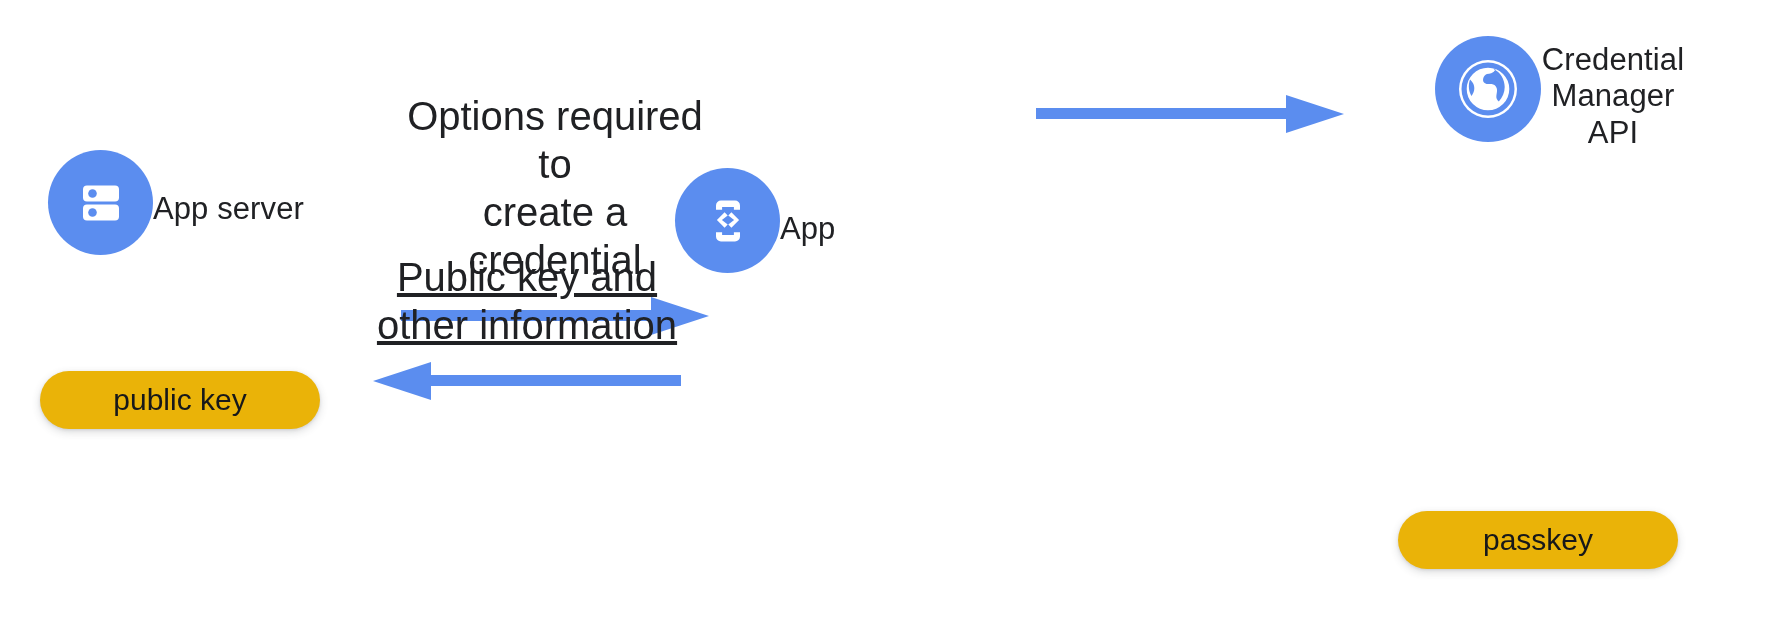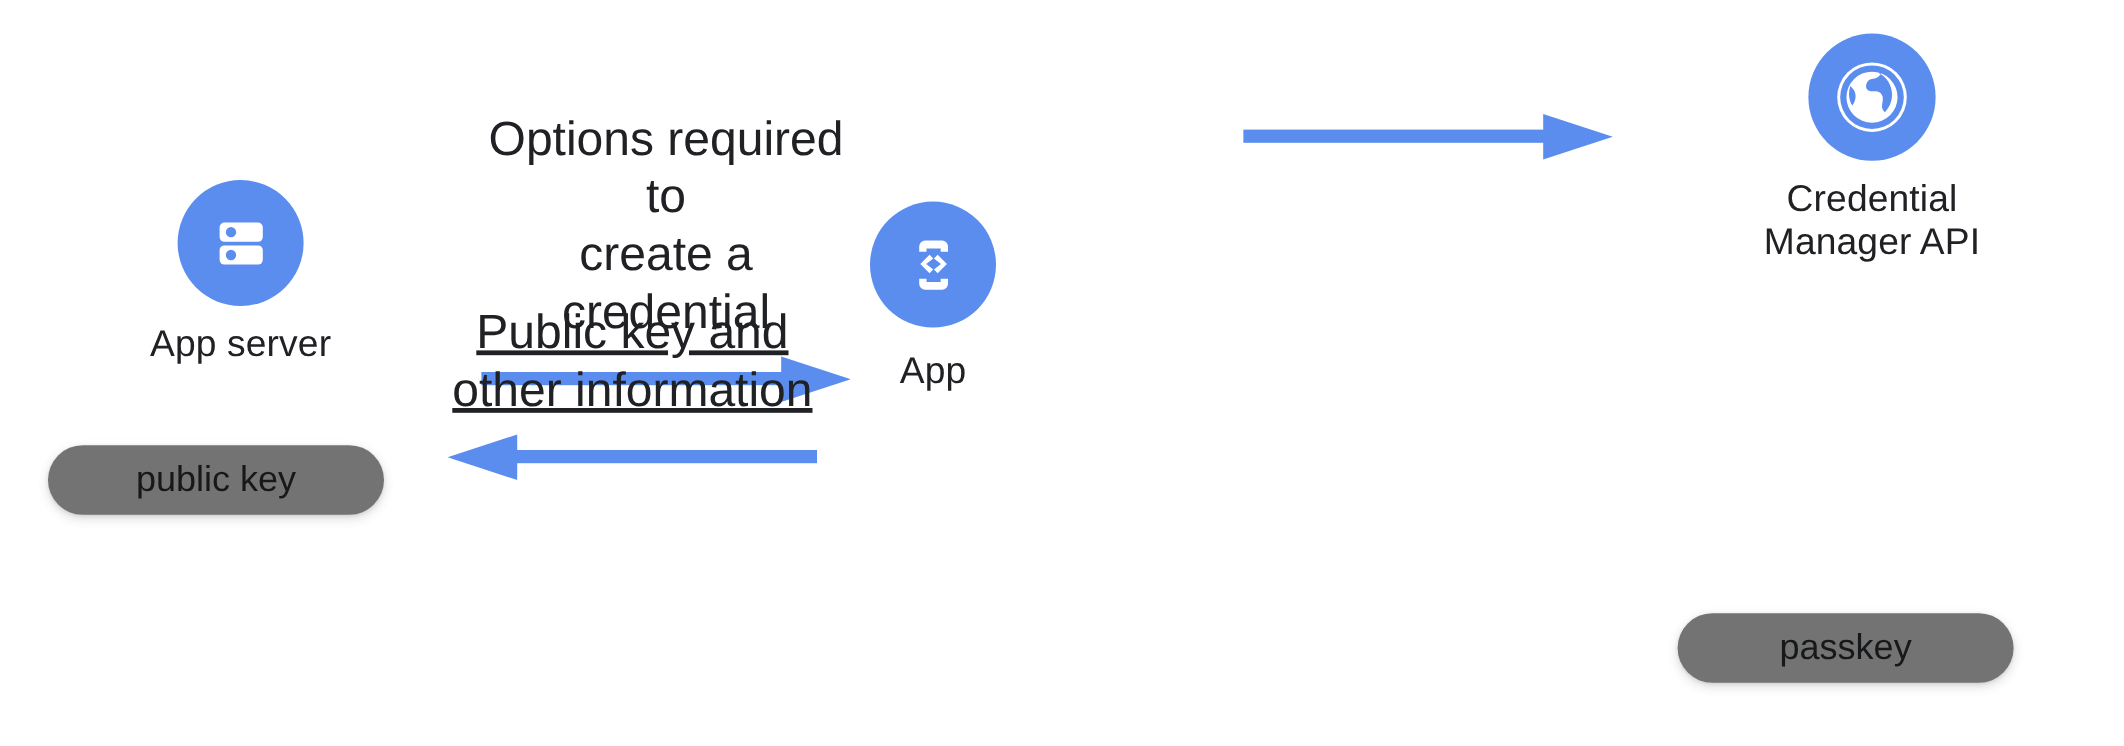--- a/index.html
+++ b/index.html
@@ -19,21 +19,20 @@
 
   .stage {
     position: absolute;
     inset: 0;
   }
 
   
   .node {
     position: absolute;
     display: flex;
-    flex-direction: column;
     align-items: center;
   }
 
   .circle {
     border-radius: 50%;
     background: #5b8def;
     display: flex;
     align-items: center;
     justify-content: center;
     flex: 0 0 auto;
@@ -46,21 +45,21 @@
     font-weight: 400;
     letter-spacing: 0.1px;
     color: #202124;
     text-align: center;
     white-space: pre-line;
   }
 
   
   .pill {
     position: absolute;
-    background: #737373;
+    background: #eab308;
     border-radius: 999px;
     display: flex;
     align-items: center;
     justify-content: center;
     font-size: 30px;
     color: #17181a;
     box-shadow: 0 3px 9px rgba(60,64,67,0.19), 0 1px 3px rgba(60,64,67,0.13);
   }
 
   

